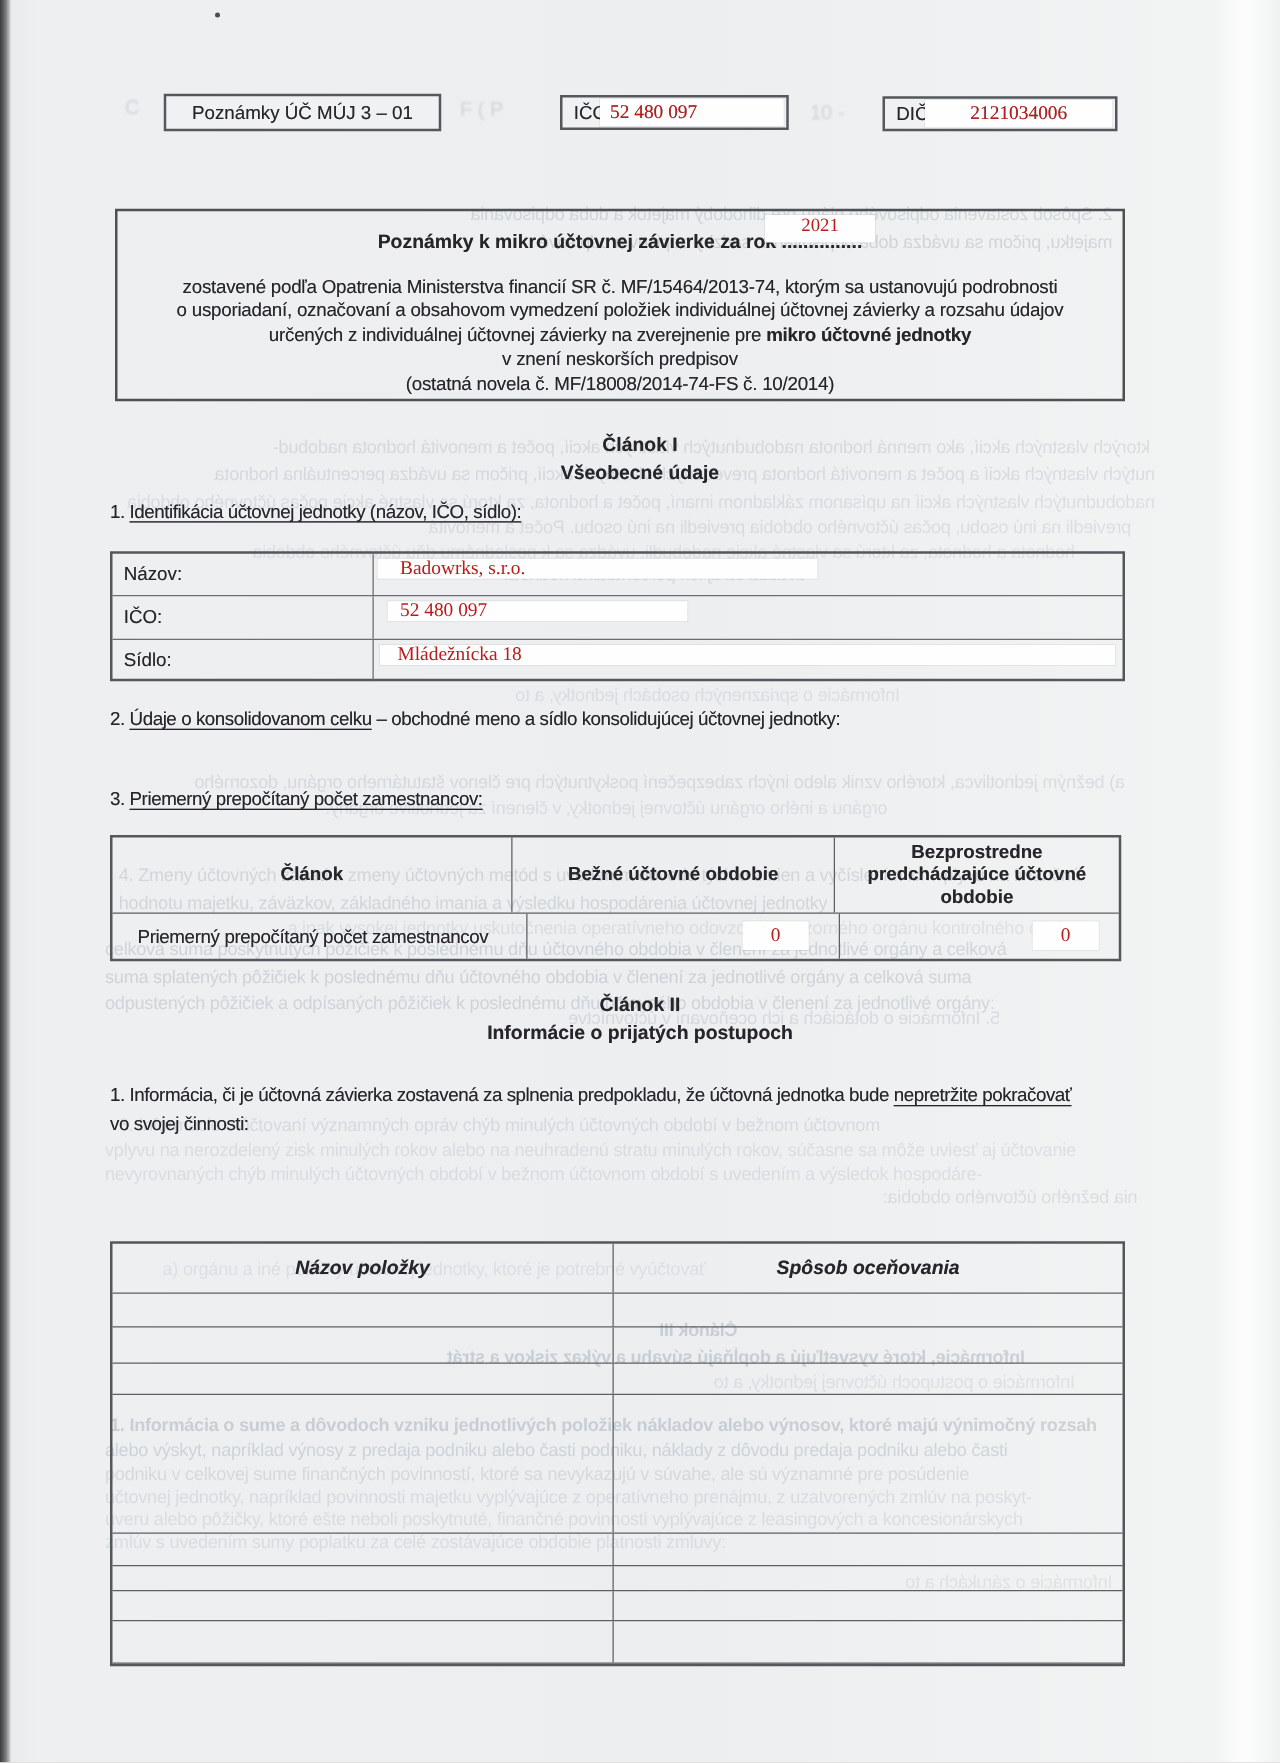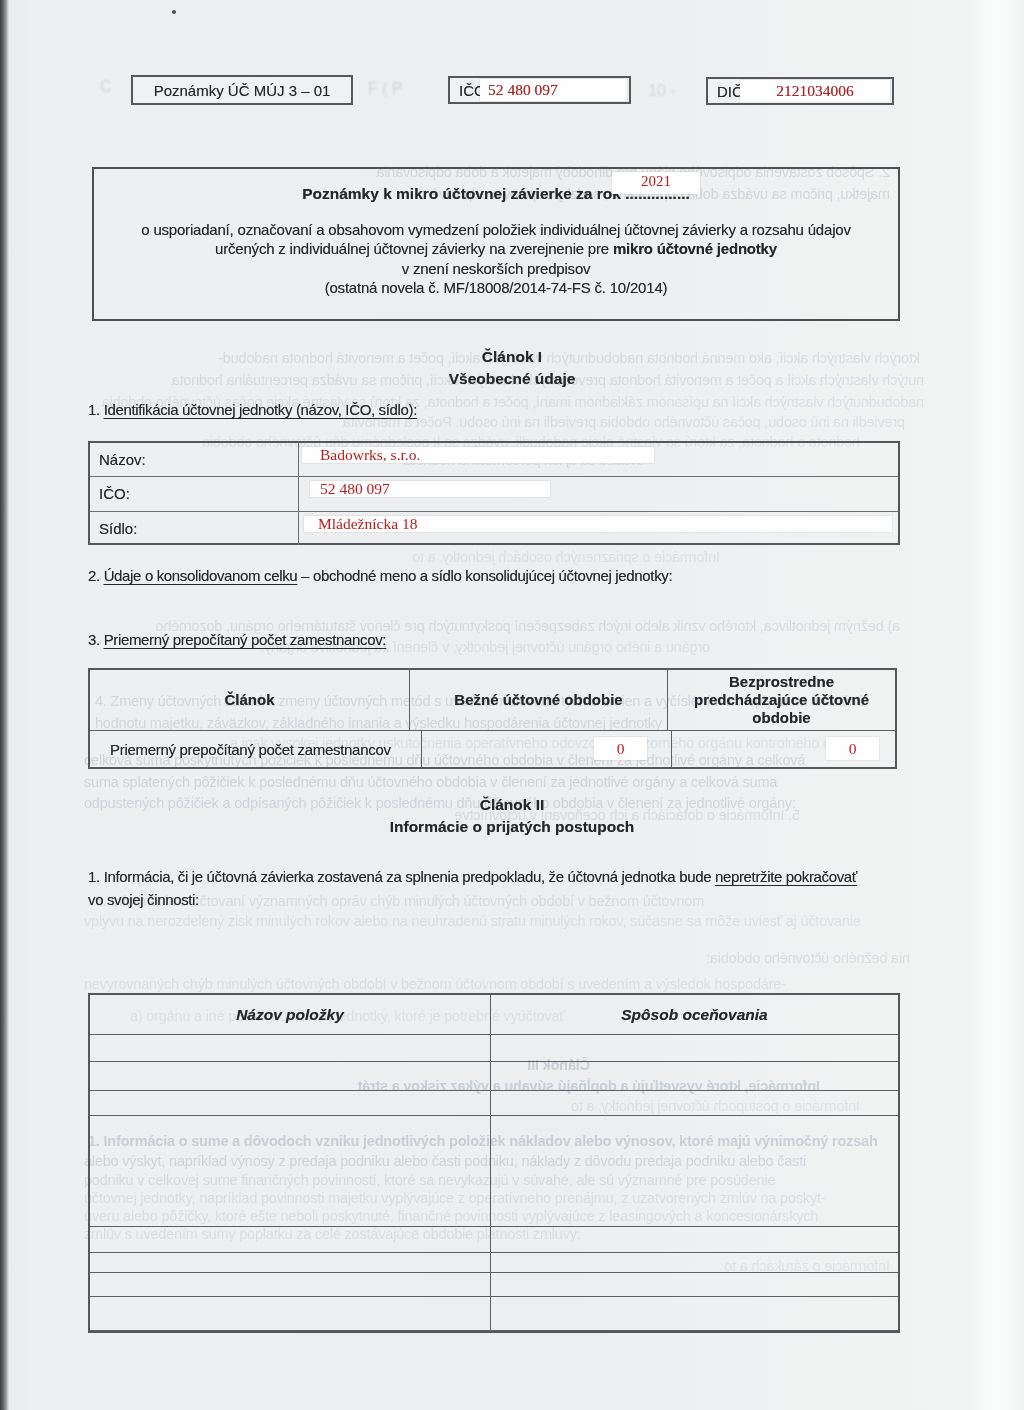--- a/index.html
+++ b/index.html
@@ -101,21 +101,21 @@
       <div class="bleed m" style="left: 150px; top: 639px; width: 560px; opacity: 0.14;">orgánu a iného orgánu účtovnej jednotky, v členení za jednotlivé orgány:</div>
       <div class="bleed" style="left: 95px; top: 693px; width: 798px; opacity: 0.2;">4. Zmeny účtovných zásad a zmeny účtovných metód s uvedením dôvodu týchto zmien a vyčíslením ich vplyvu na finančnú</div>
       <div class="bleed" style="left: 95px; top: 715px; width: 690px; opacity: 0.2;">hodnotu majetku, záväzkov, základného imania a výsledku hospodárenia účtovnej jednotky</div>
       <div class="bleed" style="left: 230px; top: 735px; width: 640px; opacity: 0.13;">a inak vysokej jednotky uskutočnenia operatívneho odovzdania dozorného orgánu kontrolného orgánu</div>
       <div class="bleed" style="left: 84px; top: 752px; width: 838px; opacity: 0.22;">celková suma poskytnutých pôžičiek k poslednému dňu účtovného obdobia v členení za jednotlivé orgány a celková</div>
       <div class="bleed" style="left: 84px; top: 774px; width: 838px; opacity: 0.22;">suma splatených pôžičiek k poslednému dňu účtovného obdobia v členení za jednotlivé orgány a celková suma</div>
       <div class="bleed" style="left: 84px; top: 795px; width: 760px; opacity: 0.21;">odpustených pôžičiek a odpísaných pôžičiek k poslednému dňu účtovného obdobia v členení za jednotlivé orgány:</div>
       <div class="bleed m" style="left: 330px; top: 807px; width: 470px; opacity: 0.17;">5. Informácie o dotáciách a ich oceňovaní v účtovníctve</div>
       <div class="bleed" style="left: 95px; top: 893px; width: 790px; opacity: 0.16;">6. Informácie o účtovaní významných opráv chýb minulých účtovných období v bežnom účtovnom</div>
       <div class="bleed" style="left: 84px; top: 913px; width: 840px; opacity: 0.14;">vplyvu na nerozdelený zisk minulých rokov alebo na neuhradenú stratu minulých rokov, súčasne sa môže uviesť aj účtovanie</div>
-      <div class="bleed" style="left: 84px; top: 932px; width: 840px; opacity: 0.14; margin-top: 44px;">nevyrovnaných chýb minulých účtovných období v bežnom účtovnom období s uvedením a výsledok hospodáre-</div>
+      <div class="bleed" style="left: 84px; top: 932px; width: 840px; opacity: 0.14;">nevyrovnaných chýb minulých účtovných období v bežnom účtovnom období s uvedením a výsledok hospodáre-</div>
       <div class="bleed m" style="left: 648px; top: 950px; width: 262px; opacity: 0.16;">nia bežného účtovného obdobia:</div>
       <div class="bleed" style="left: 130px; top: 1008px; width: 630px; opacity: 0.12;">a) orgánu a iné pôžičky účtovnej jednotky, ktoré je potrebné vyúčtovať</div>
       <div class="bleed m b" style="left: 390px; top: 1057px; width: 200px; opacity: 0.26;">Článok III</div>
       <div class="bleed m b" style="left: 180px; top: 1078px; width: 640px; opacity: 0.26;">Informácie, ktoré vysvetľujú a dopĺňajú súvahu a výkaz ziskov a strát</div>
       <div class="bleed m" style="left: 100px; top: 1098px; width: 760px; opacity: 0.13;">Informácie o postupoch účtovnej jednotky, a to</div>
       <div class="bleed b" style="left: 88px; top: 1133px; width: 832px; opacity: 0.26;">1. Informácia o sume a dôvodoch vzniku jednotlivých položiek nákladov alebo výnosov, ktoré majú výnimočný rozsah</div>
       <div class="bleed" style="left: 84px; top: 1153px; width: 838px; opacity: 0.22;">alebo výskyt, napríklad výnosy z predaja podniku alebo časti podniku, náklady z dôvodu predaja podniku alebo časti</div>
       <div class="bleed" style="left: 84px; top: 1172px; width: 838px; opacity: 0.17;">podniku v celkovej sume finančných povinností, ktoré sa nevykazujú v súvahe, ale sú významné pre posúdenie</div>
       <div class="bleed" style="left: 84px; top: 1190px; width: 846px; opacity: 0.15;">účtovnej jednotky, napríklad povinnosti majetku vyplývajúce z operatívneho prenájmu, z uzatvorených zmlúv na poskyt-</div>
       <div class="bleed" style="left: 84px; top: 1208px; width: 840px; opacity: 0.14;">úveru alebo pôžičky, ktoré ešte neboli poskytnuté, finančné povinnosti vyplývajúce z leasingových a koncesionárskych</div>
@@ -146,20 +146,21 @@
 
   <div class="title-box">
     <div class="title-line tx">
       <span>Poznámky k mikro účtovnej závierke za rok</span>
       <span>...............</span>
     </div>
     <div class="year-patch patch">
       <span class="val">2021</span>
     </div>
     <div class="title-par tx">
+      <div>zostavené podľa Opatrenia Ministerstva financií SR č. MF/15464/2013-74, ktorým sa ustanovujú podrobnosti</div>
       <div>o usporiadaní, označovaní a obsahovom vymedzení položiek individuálnej účtovnej závierky a rozsahu údajov</div>
       <div>
         <span>určených z individuálnej účtovnej závierky na zverejnenie pre </span><b>mikro účtovné jednotky</b>
       </div>
       <div>v znení neskorších predpisov</div>
       <div>(ostatná novela č. MF/18008/2014-74-FS č. 10/2014)</div>
     </div>
   </div>
 
   <div class="art-head tx" style="top:348px;">Článok I</div>

